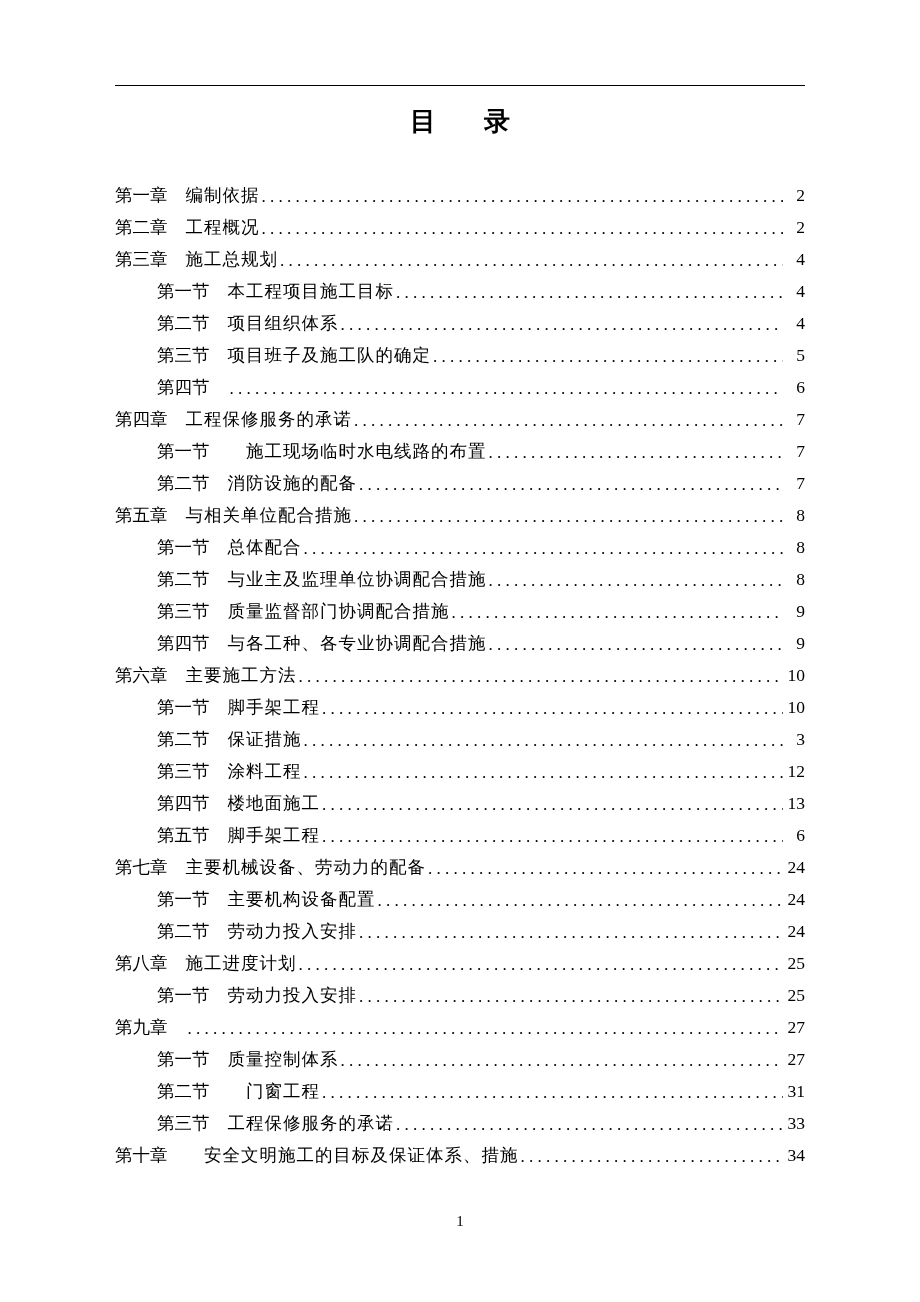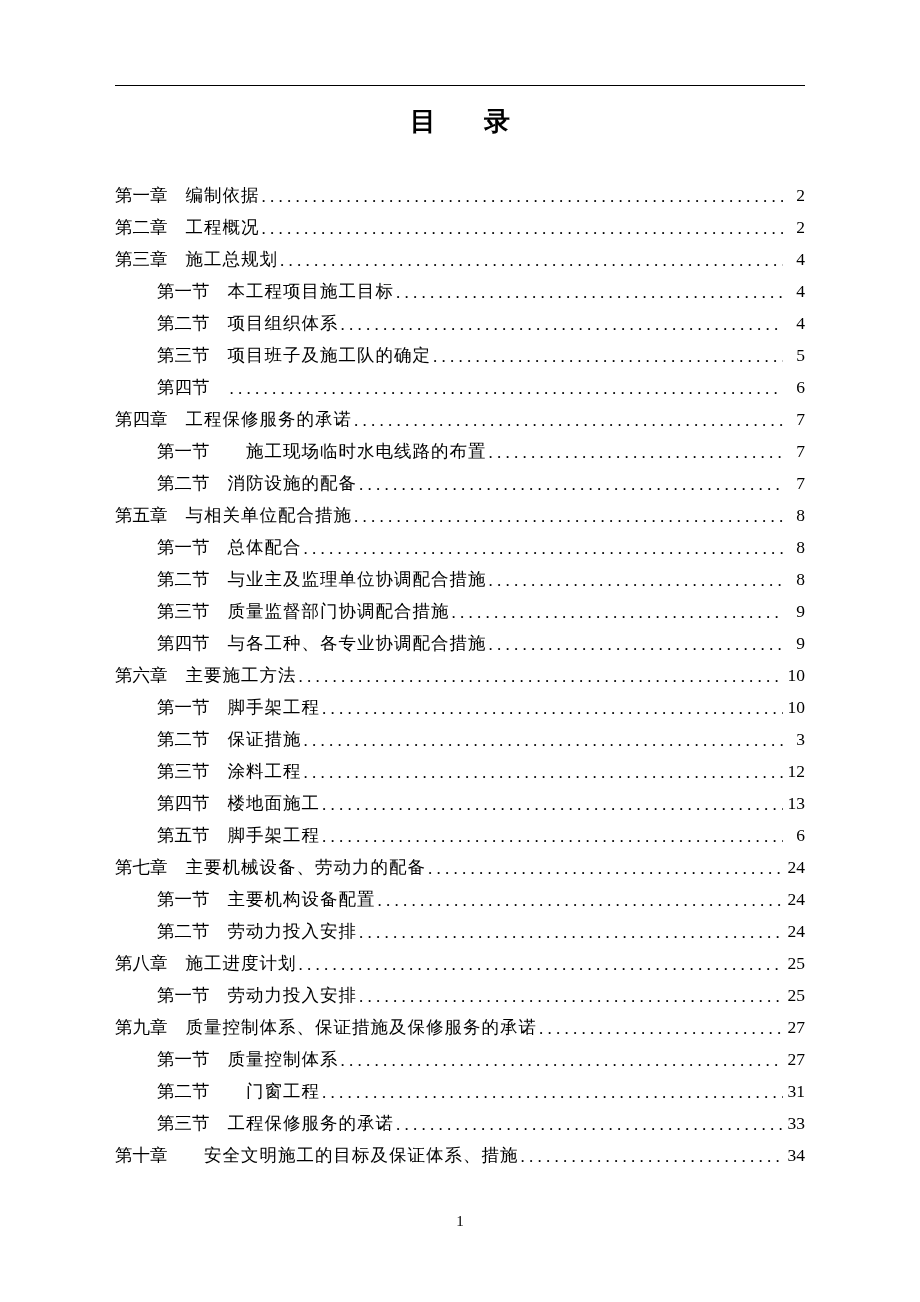--- a/index.html
+++ b/index.html
@@ -263,21 +263,20 @@
       <div class="toc-row level-2">
         <span class="chapter">第一节</span>
         <span class="gap"></span>
         <span class="entry-title">劳动力投入安排</span>
         <span class="leader"></span>
         <span class="pagenum">25</span>
       </div>
       <div class="toc-row level-1">
         <span class="chapter">第九章</span>
         <span class="gap"></span>
-        <span class="entry-title">质量控制体系、保证措施及保修服务的承诺</span>
         <span class="leader"></span>
         <span class="pagenum">27</span>
       </div>
       <div class="toc-row level-2">
         <span class="chapter">第一节</span>
         <span class="gap"></span>
         <span class="entry-title">质量控制体系</span>
         <span class="leader"></span>
         <span class="pagenum">27</span>
       </div>

